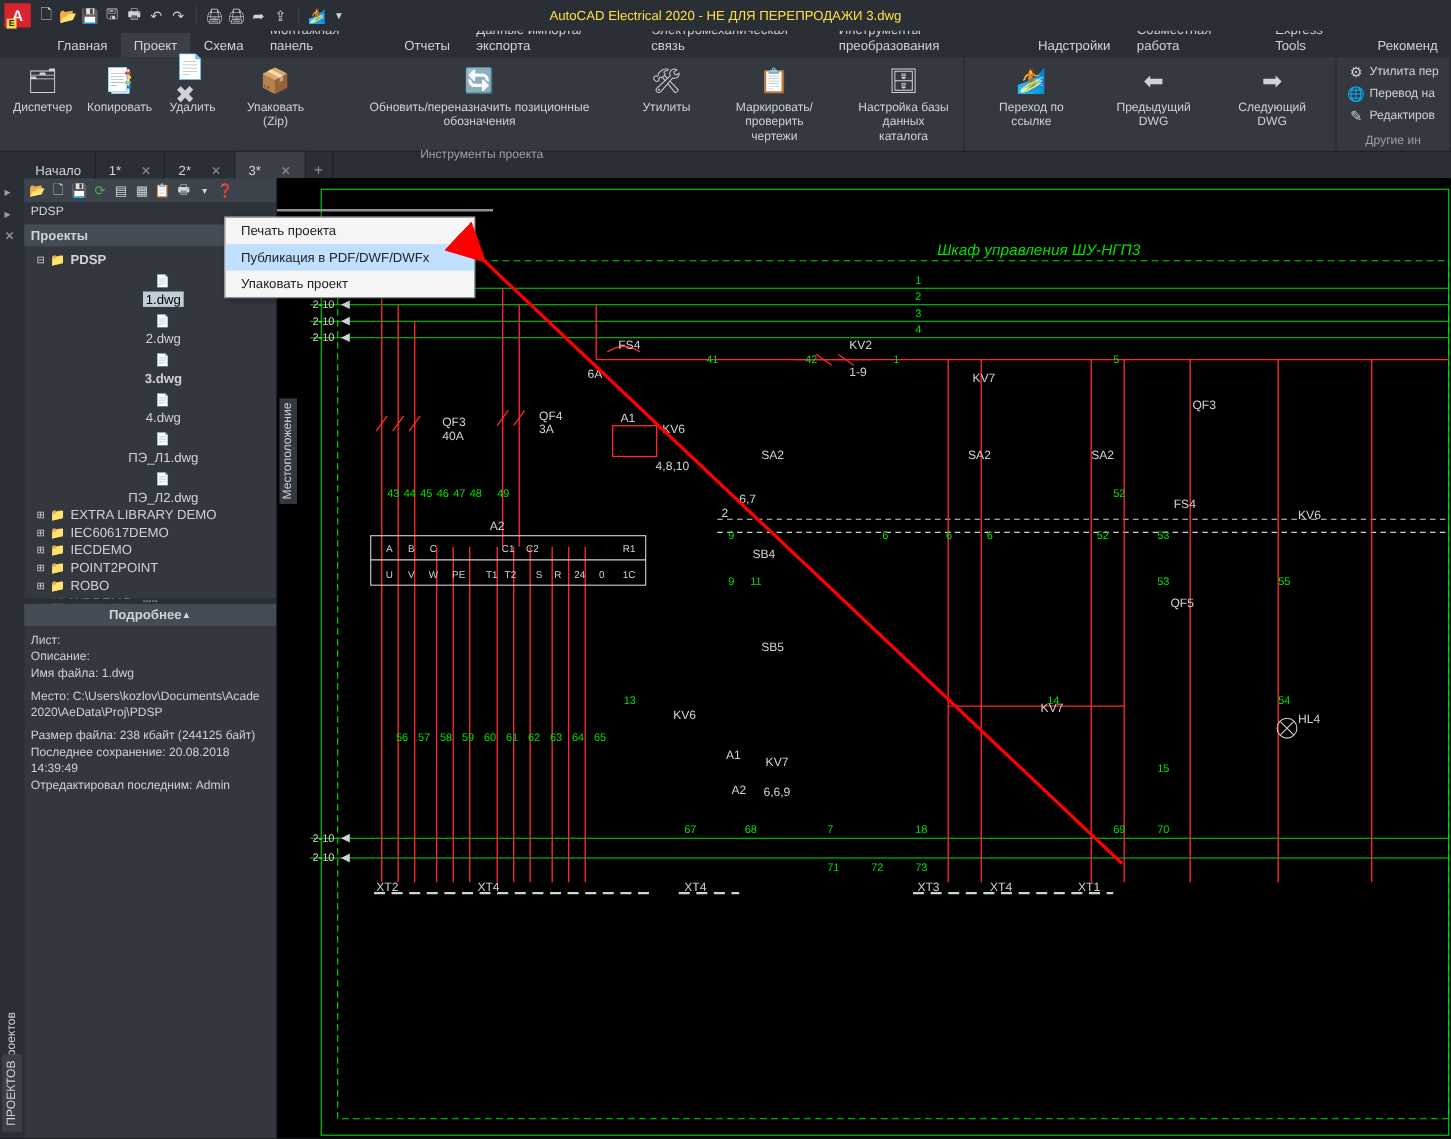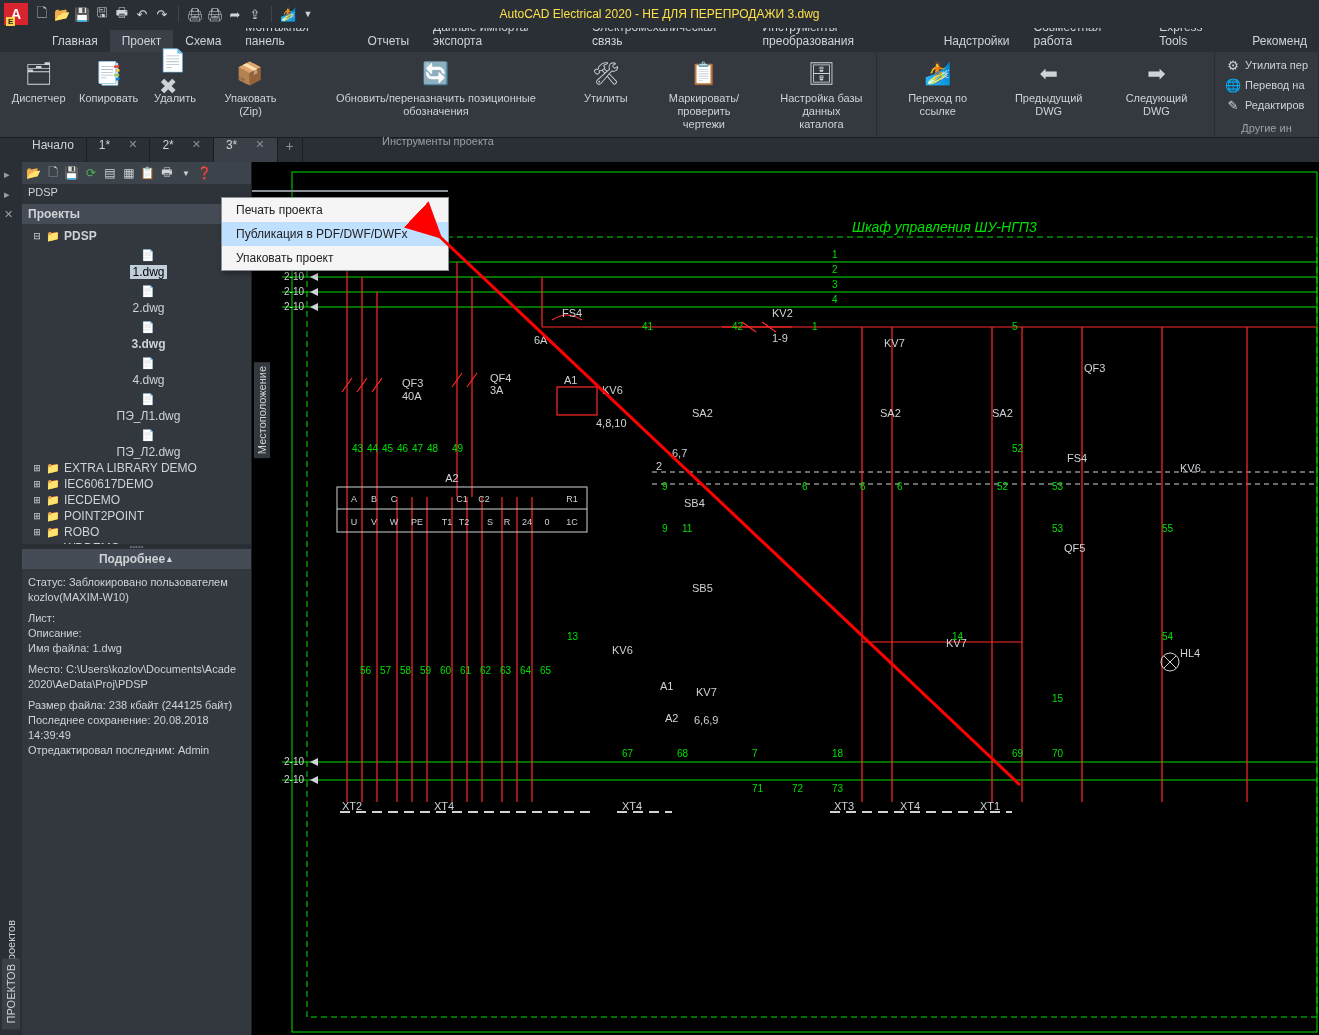--- a/index.html
+++ b/index.html
@@ -24,21 +24,21 @@
 .rbtn { display:flex; flex-direction:column; align-items:center; padding:2px 6px; cursor:pointer; min-width:58px;}
 .rbtn .ric { width:32px; height:32px; display:flex; align-items:center; justify-content:center; font-size:22px; color:#cfd2d6;}
 .rbtn .rlbl { text-align:center; font-size:11px; line-height:13px; color:#cfd2d6; margin-top:2px; white-space:pre-line;}
 .rbtn.small { flex-direction:row; min-width:auto; padding:1px 4px; gap:4px;}
 .rbtn.small .ric { width:16px; height:16px; font-size:13px;}
 .rbtn.small .rlbl { margin-top:0; white-space:nowrap;}
 .group-label { text-align:center; font-size:11px; color:#9aa0a8; padding:2px 0 3px;}
 
 
 .doctabs { height:24px; background:#2a2f36; display:flex; align-items:center; padding-left:20px;}
-.doctab { display:flex; align-items:flex-start; gap:18px; padding:0 12px; height:24px; background:#2a2f36; border-right:1px solid #1a1d22; cursor:pointer; position:relative;}
+.doctab { display:flex; align-items:flex-end; gap:18px; padding:0 12px; height:24px; background:#2a2f36; border-right:1px solid #1a1d22; cursor:pointer; position:relative;}
 .doctab.active { background:#3b4048; }
 .doctab .close { color:#8a8f96; font-size:11px; cursor:pointer;}
 .doctab.plus { padding:0 8px; font-size:14px; color:#8a8f96;}
 
 
 .main { display:flex; height: calc(1035px - 28px - 24px - 86px - 24px); }
 .sidestrip { width:22px; background:#2a2f36; display:flex; flex-direction:column; align-items:center; gap:6px; padding-top:6px;}
 .sidestrip .vi { width:14px; height:14px; font-size:11px; color:#9aa0a8; cursor:pointer;}
 .sidestrip .vtext { writing-mode:vertical-rl; transform:rotate(180deg); font-size:11px; color:#cfd2d6; margin-top:auto; margin-bottom:12px;}
 
@@ -62,21 +62,21 @@
 .details-header { height:20px; background:#464c55; padding:2px 2px; font-weight:bold; font-size:12px; display:flex; justify-content:center; align-items:center;}
 .details-body { flex:1; padding:6px 6px; font-size:11px; line-height:15px; color:#cfd2d6; overflow:hidden;}
 .details-body p { margin-bottom:6px; }
 
 
 .drawwrap { flex:1; background:#000; position:relative; overflow:hidden;}
 .vlabel { position:absolute; left:2px; top:200px; writing-mode:vertical-rl; transform:rotate(180deg); font-size:11px; color:#cfd2d6; background:#33383f; padding:4px 2px;}
 svg.drawing { position:absolute; inset:0; }
 
 
-.ctxmenu { position:absolute; left:221px; top:197px; width:228px; background:#f5f5f5; border:1px solid #8a8f96; box-shadow:2px 2px 6px rgba(0,0,0,.4); z-index:50;}
+.ctxmenu { position:absolute; left:204px; top:197px; width:228px; background:#f5f5f5; border:1px solid #8a8f96; box-shadow:2px 2px 6px rgba(0,0,0,.4); z-index:50;}
 .ctxmenu .mitem { padding:5px 14px; font-size:12px; color:#222; cursor:pointer; position:relative;}
 .ctxmenu .mitem.hl { background:#bfe0ff; }
 .arrow-annot { position:absolute; left:220px; top:170px; z-index:60; pointer-events:none;}
 
 
 .bottom-vert { position:absolute; left:2px; bottom:6px; writing-mode:vertical-rl; transform:rotate(180deg); background:#3b4048; padding:6px 3px; font-size:11px;}
 
 </style>
 </head>
 <body>
@@ -306,21 +306,20 @@
           <span class="tico"></span>
           <span class="tlbl">WDDEMO</span>
         </div>
       </div>
     <div class="splitter">•••••</div>
     <div class="details-header">
       <span>Подробнее</span>
       <span style="font-size:9px;">▲</span>
     </div>
     <div class="details-body">
-      <p>Статус: Заблокировано пользователем kozlov(MAXIM-W10)</p>
       <p>
         <span>Лист:</span><br>
         <span>Описание:</span><br>
         <span>Имя файла: 1.dwg</span>
       </p>
       <p>Место: C:\Users\kozlov\Documents\Acade 2020\AeData\Proj\PDSP</p>
       <p>
         <span>Размер файла: 238 кбайт (244125 байт)</span><br>
         <span>Последнее сохранение: 20.08.2018 14:39:49</span><br>
         <span>Отредактировал последним: Admin</span>

